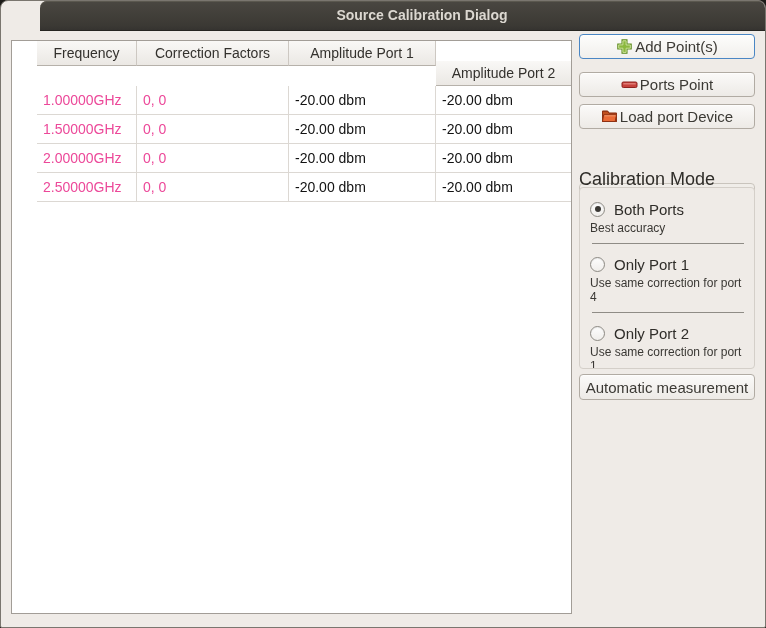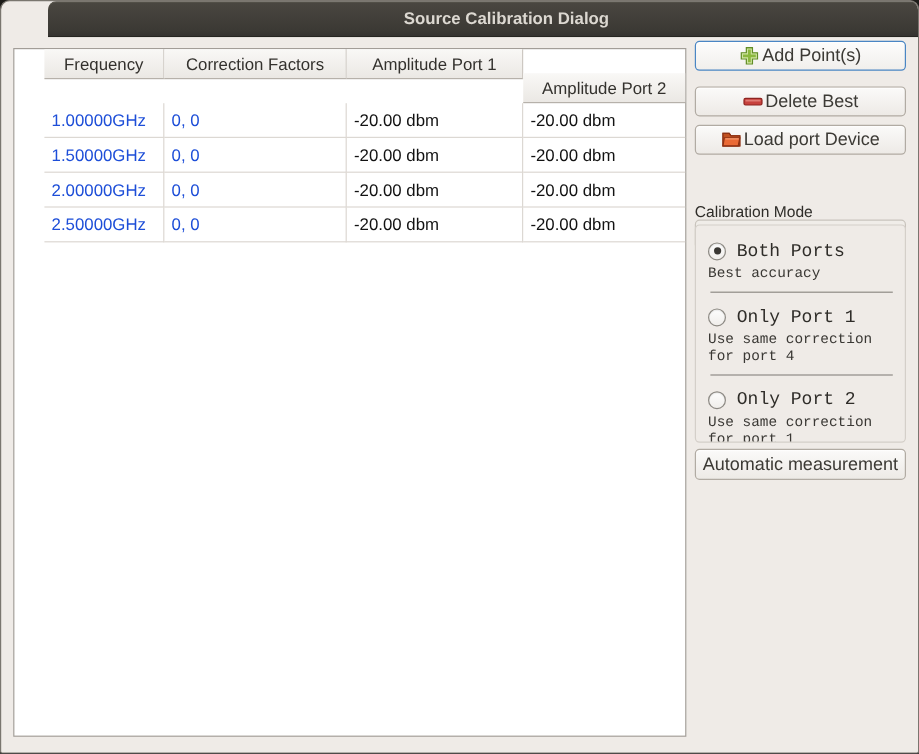--- a/index.html
+++ b/index.html
@@ -20,34 +20,34 @@
   
   .cal-table { position:absolute; left:10px; top:39px; width:561px; height:574px;
     background:#fff; border:1px solid #a29d97;padding-left:25px; }
   .trow { display:grid; grid-template-columns:100px 152px 147px 1fr; }
   .th { height:25px; line-height:24px; text-align:center; font-size:14px; color:#33312d;
     background:linear-gradient(#f9f8f6,#ebe8e4); border-right:1px solid #cdc8c2; border-bottom:1px solid #b6b1aa; }
   .th:last-child { border-right:none;margin-top:20px; }
   .td { height:29px; line-height:28px; padding-left:6px; font-size:14px; color:#121212;
     border-right:1px solid #dcd8d3; border-bottom:1px solid #dcd8d3; white-space:nowrap; overflow:hidden; }
   .td:last-child { border-right:none; }
-  .td.muted { color:#1d4ed8; }
+  .td.muted { color:#ec4899; }
 
   
   .panel { position:absolute; left:578px; top:33px; width:176px; height:580px; }
   .btn { position:absolute; left:0; width:176px; height:25px; display:flex; align-items:center; justify-content:center;
     gap:2px; font-family:inherit; font-size:15px; color:#3c3a35; border:1px solid #b1aba3; border-radius:4px;
     background:linear-gradient(#fbfaf9,#edeae6); box-shadow:inset 0 1px 0 rgba(255,255,255,.7); cursor:pointer; }
   .btn.focused { border:1px solid #4a86c4; background:linear-gradient(#fdfdfc,#f1efec);text-align:right; }
   .btn.disabled { background:#f0ede9; border-color:#c9c4bd; color:#b3afa9; box-shadow:none; cursor:default;margin-top:48px; }
   .btn .ic { display:inline-flex; width:17px; height:17px; }
 
-  .cal-label { position:absolute; left:0; top:135px; font-size:13px; color:#2f2d29; }
+  .cal-label { position:absolute; left:0; top:135px; font-size:18px; color:#2f2d29; }
   .groupbox { position:absolute; left:0; top:153px; width:176px; height:182px;
-    border:1px solid #d4cfc9; border-radius:4px; padding:12px 10px 0 10px; overflow:hidden; background:#efebe7;font-family:Liberation Mono, monospace; }
+    border:1px solid #d4cfc9; border-radius:4px; padding:12px 10px 0 10px; overflow:hidden; background:#efebe7; }
   .radio-row { display:flex; align-items:center; gap:9px; height:18px; cursor:pointer; }
   .radio { width:15px; height:15px; border-radius:50%; background:linear-gradient(#fdfdfd,#f0eeeb);
     border:1px solid #8d8a84; flex:0 0 15px; position:relative; box-shadow:inset 0 1px 1px rgba(0,0,0,.08); }
   .radio.checked::after { content:""; position:absolute; left:3.5px; top:3.5px; width:6px; height:6px;
     border-radius:50%; background:#3a3834; }
   .radio-label { font-size:15px; color:#2f2d29; }
   .opt-desc { margin-top:3px; font-size:12px; color:#3a3834; }
   .opt-sep { height:1px; background:#8f8c86; margin:8px 0 11px 2px; }
 
   .auto-btn { top:340px; height:26px; }
@@ -112,21 +112,21 @@
       <span>Add Point(s)</span>
     </button>
 
     <button class="btn" style="top:38px">
       <span class="ic">
         <svg width="17" height="17" viewBox="0 0 17 17">
           <rect x="1" y="6" width="15" height="5.5" rx="1.3" fill="#c7423d" stroke="#8e2420" stroke-width="1"></rect>
           <rect x="2.2" y="7.1" width="12.6" height="1.5" rx="0.7" fill="#df7b74"></rect>
         </svg>
       </span>
-      <span>Delete Best</span>
+      <span>Ports Point</span>
     </button>
 
     <button class="btn" style="top:70px">
       <span class="ic">
         <svg width="17" height="17" viewBox="0 0 17 17">
           <path d="M1.5 3.2h5.2l1.4 2h7.4v8.3H1.5z" fill="#b84category21e" stroke="#8e3113" stroke-width="1"></path>
           <path d="M1.5 3.2h5.2l1.4 2h7.4v8.3H1.5z" fill="#c1501f" stroke="#8e3113" stroke-width="1"></path>
           <path d="M2.6 6.8h12.9l-1.3 6.7H1.5z" fill="#ea6a36" stroke="#8e3113" stroke-width="1"></path>
           <path d="M3.4 7.8h11.2" stroke="#f59a6e" stroke-width="1"></path>
         </svg>

